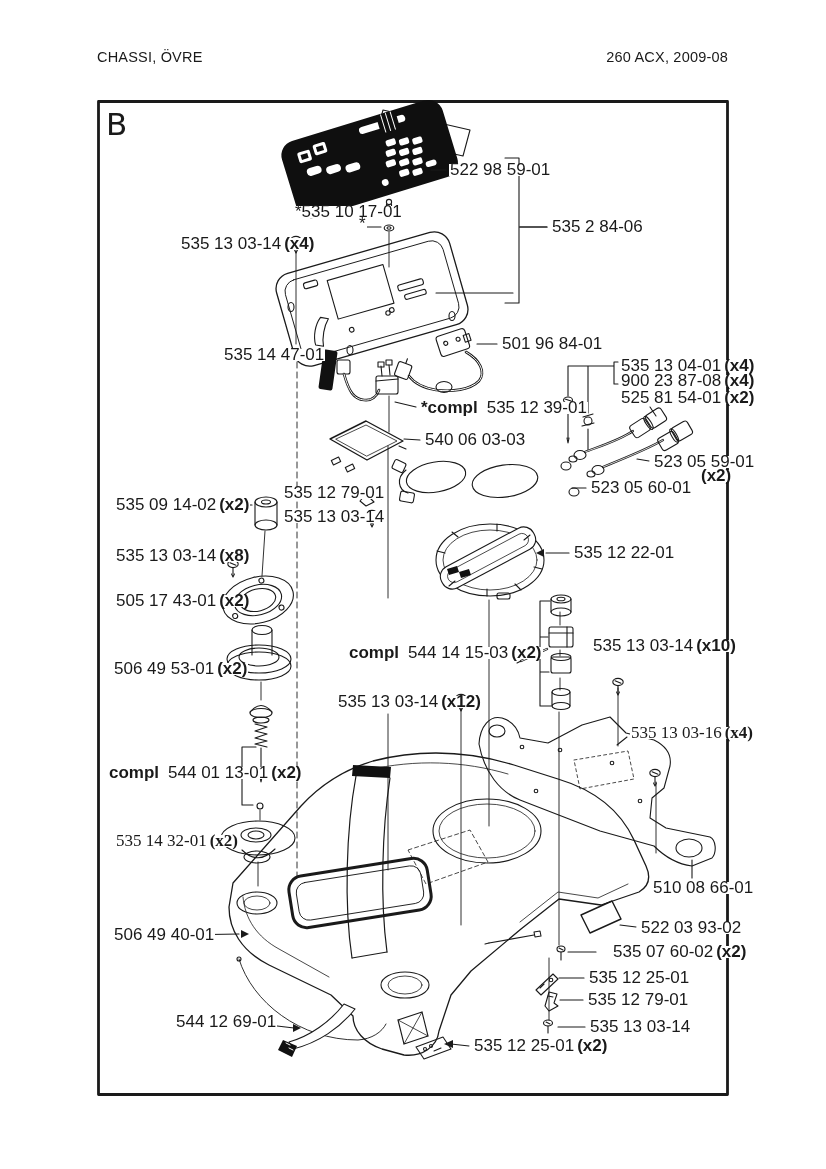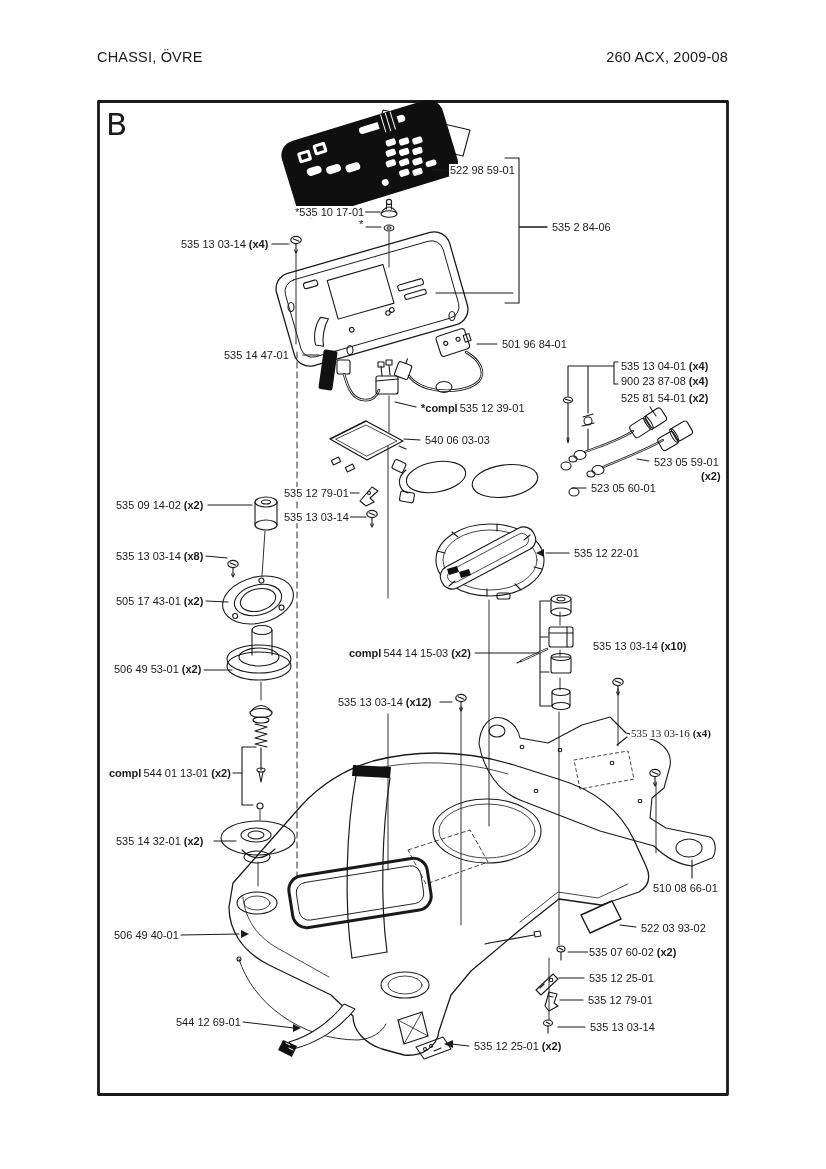--- a/index.html
+++ b/index.html
@@ -4,24 +4,24 @@
 <style>
   html,body{margin:0;padding:0;background:#fff;}
   .page{position:relative;width:826px;height:1169px;background:#fff;overflow:hidden;
         font-family:"Liberation Sans", sans-serif;color:#1a1a1a;}
   .hdr{position:absolute;top:50px;font-size:14.5px;line-height:14px;letter-spacing:.2px;white-space:nowrap;}
   .hdr-left{left:97px;}
   .hdr-right{right:98px;}
   .section-letter{position:absolute;left:106px;top:109px;font-family:"DejaVu Sans",sans-serif;
         font-size:31px;line-height:30px;font-weight:500;}
   svg.art{position:absolute;left:0;top:0;}
-  .plabel{position:absolute;font-size:11px;line-height:12px;white-space:nowrap;
+  .plabel{position:absolute;font-size:17px;line-height:12px;white-space:nowrap;
         transform:translateY(-50%);background:#fff;padding:0 1px;color:#1a1a1a;}
   .plabel b{font-weight:700;}
-  .plabel b.pre{margin-right:2px;}
+  .plabel b.pre{margin-right:9px;}
   .plabel b.qty{margin-left:3px;}
 </style>
 </head>
 <body>
 
 <div class="page" id="stage">
 
   <div class="hdr hdr-left">CHASSI, ÖVRE</div>
   <div class="hdr hdr-right">260 ACX, 2009-08</div>
   <div class="section-letter">B</div>
@@ -448,23 +448,23 @@
     <div class="plabel" style="left: 283px; top: 517px;"><span>535 13 03-14</span></div>
     <div class="plabel" style="left: 115px; top: 556px;"><span>535 13 03-14</span><b class="qty">(x8)</b></div>
     <div class="plabel" style="left: 573px; top: 553px;"><span>535 12 22-01</span></div>
     <div class="plabel" style="left: 115px; top: 601px;"><span>505 17 43-01</span><b class="qty">(x2)</b></div>
     <div class="plabel" style="left: 348px; top: 653px;"><b class="pre">compl</b><span>544 14 15-03</span><b class="qty">(x2)</b></div>
     <div class="plabel" style="left: 592px; top: 646px;"><span>535 13 03-14</span><b class="qty">(x10)</b></div>
     <div class="plabel" style="left: 113px; top: 669px;"><span>506 49 53-01</span><b class="qty">(x2)</b></div>
     <div class="plabel" style="left: 337px; top: 702px;"><span>535 13 03-14</span><b class="qty">(x12)</b></div>
     <div class="plabel" style="left: 630px; top: 733px; font-family: Liberation Serif, serif;"><span>535 13 03-16</span><b class="qty">(x4)</b></div>
     <div class="plabel" style="left: 108px; top: 773px;"><b class="pre">compl</b><span>544 01 13-01</span><b class="qty">(x2)</b></div>
-    <div class="plabel" style="left: 115px; top: 841px;"><span>535 14 32-01</span><b class="qty">(x2)</b></div>
+    <div class="plabel" style="left: 115px; top: 841px; font-family: Liberation Serif, serif;"><span>535 14 32-01</span><b class="qty">(x2)</b></div>
     <div class="plabel" style="left: 652px; top: 888px;"><span>510 08 66-01</span></div>
     <div class="plabel" style="left: 113px; top: 935px;"><span>506 49 40-01</span></div>
     <div class="plabel" style="left: 640px; top: 928px;"><span>522 03 93-02</span></div>
-    <div class="plabel" style="left: 588px; top: 952px;"><span>535 07 60-02</span><b class="qty">(x2)</b></div>
+    <div class="plabel" style="left: 612px; top: 952px;"><span>535 07 60-02</span><b class="qty">(x2)</b></div>
     <div class="plabel" style="left: 588px; top: 978px;"><span>535 12 25-01</span></div>
     <div class="plabel" style="left: 587px; top: 1000px;"><span>535 12 79-01</span></div>
     <div class="plabel" style="left: 589px; top: 1027px;"><span>535 13 03-14</span></div>
     <div class="plabel" style="left: 473px; top: 1046px;"><span>535 12 25-01</span><b class="qty">(x2)</b></div>
     <div class="plabel" style="left: 175px; top: 1022px;"><span>544 12 69-01</span></div>
   </div>
 
 </body></html>

